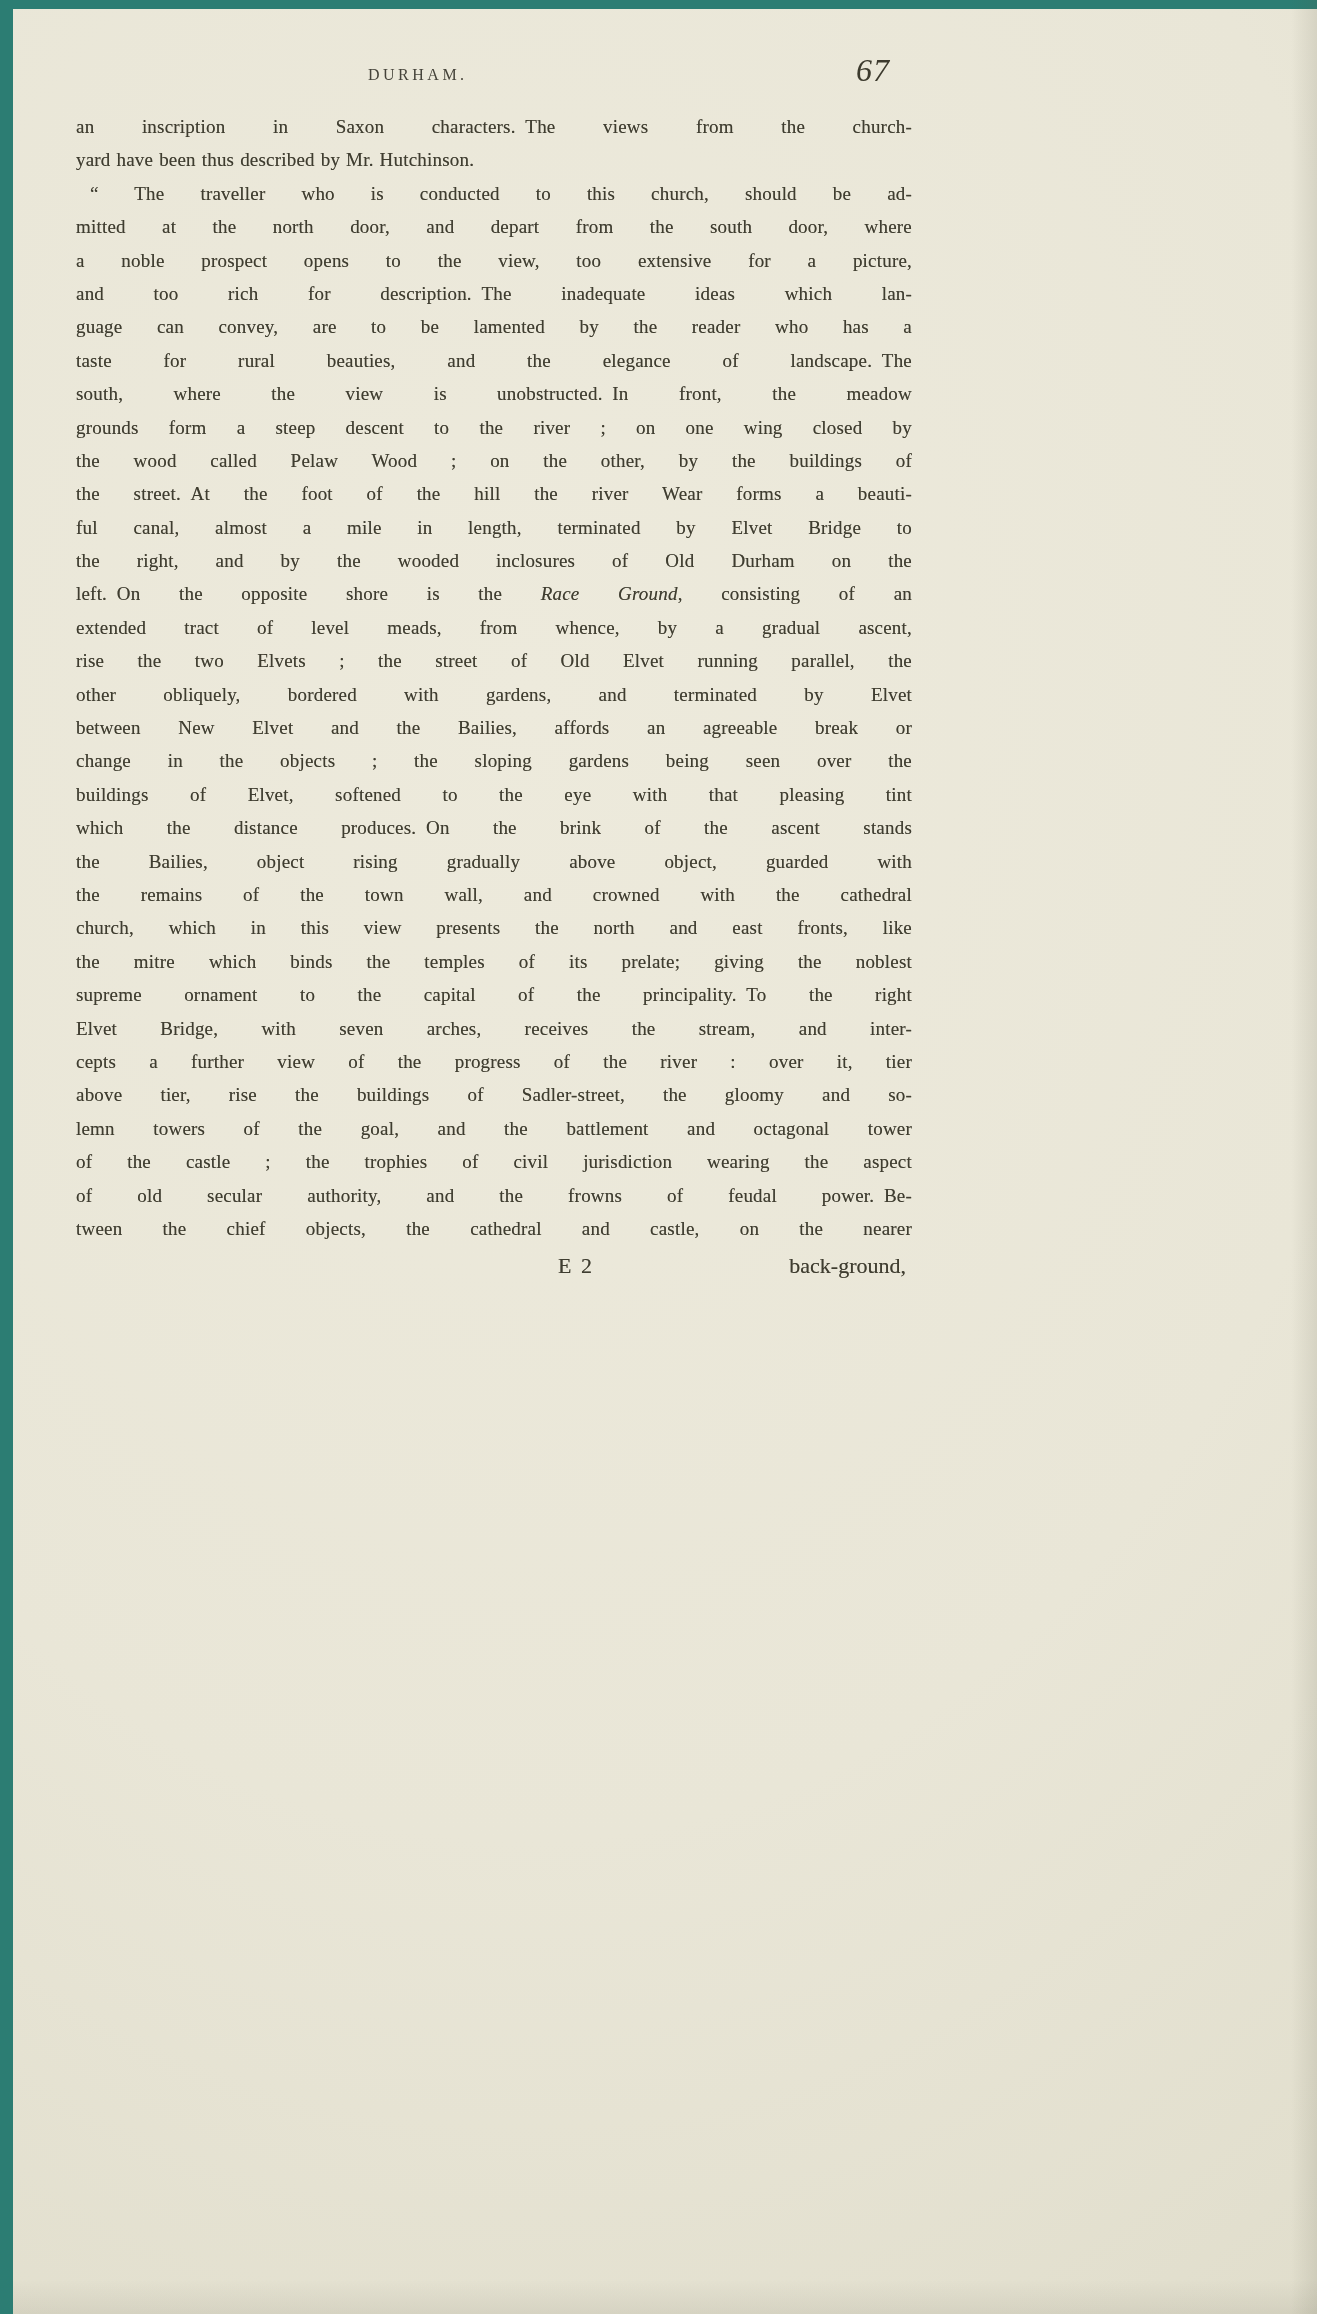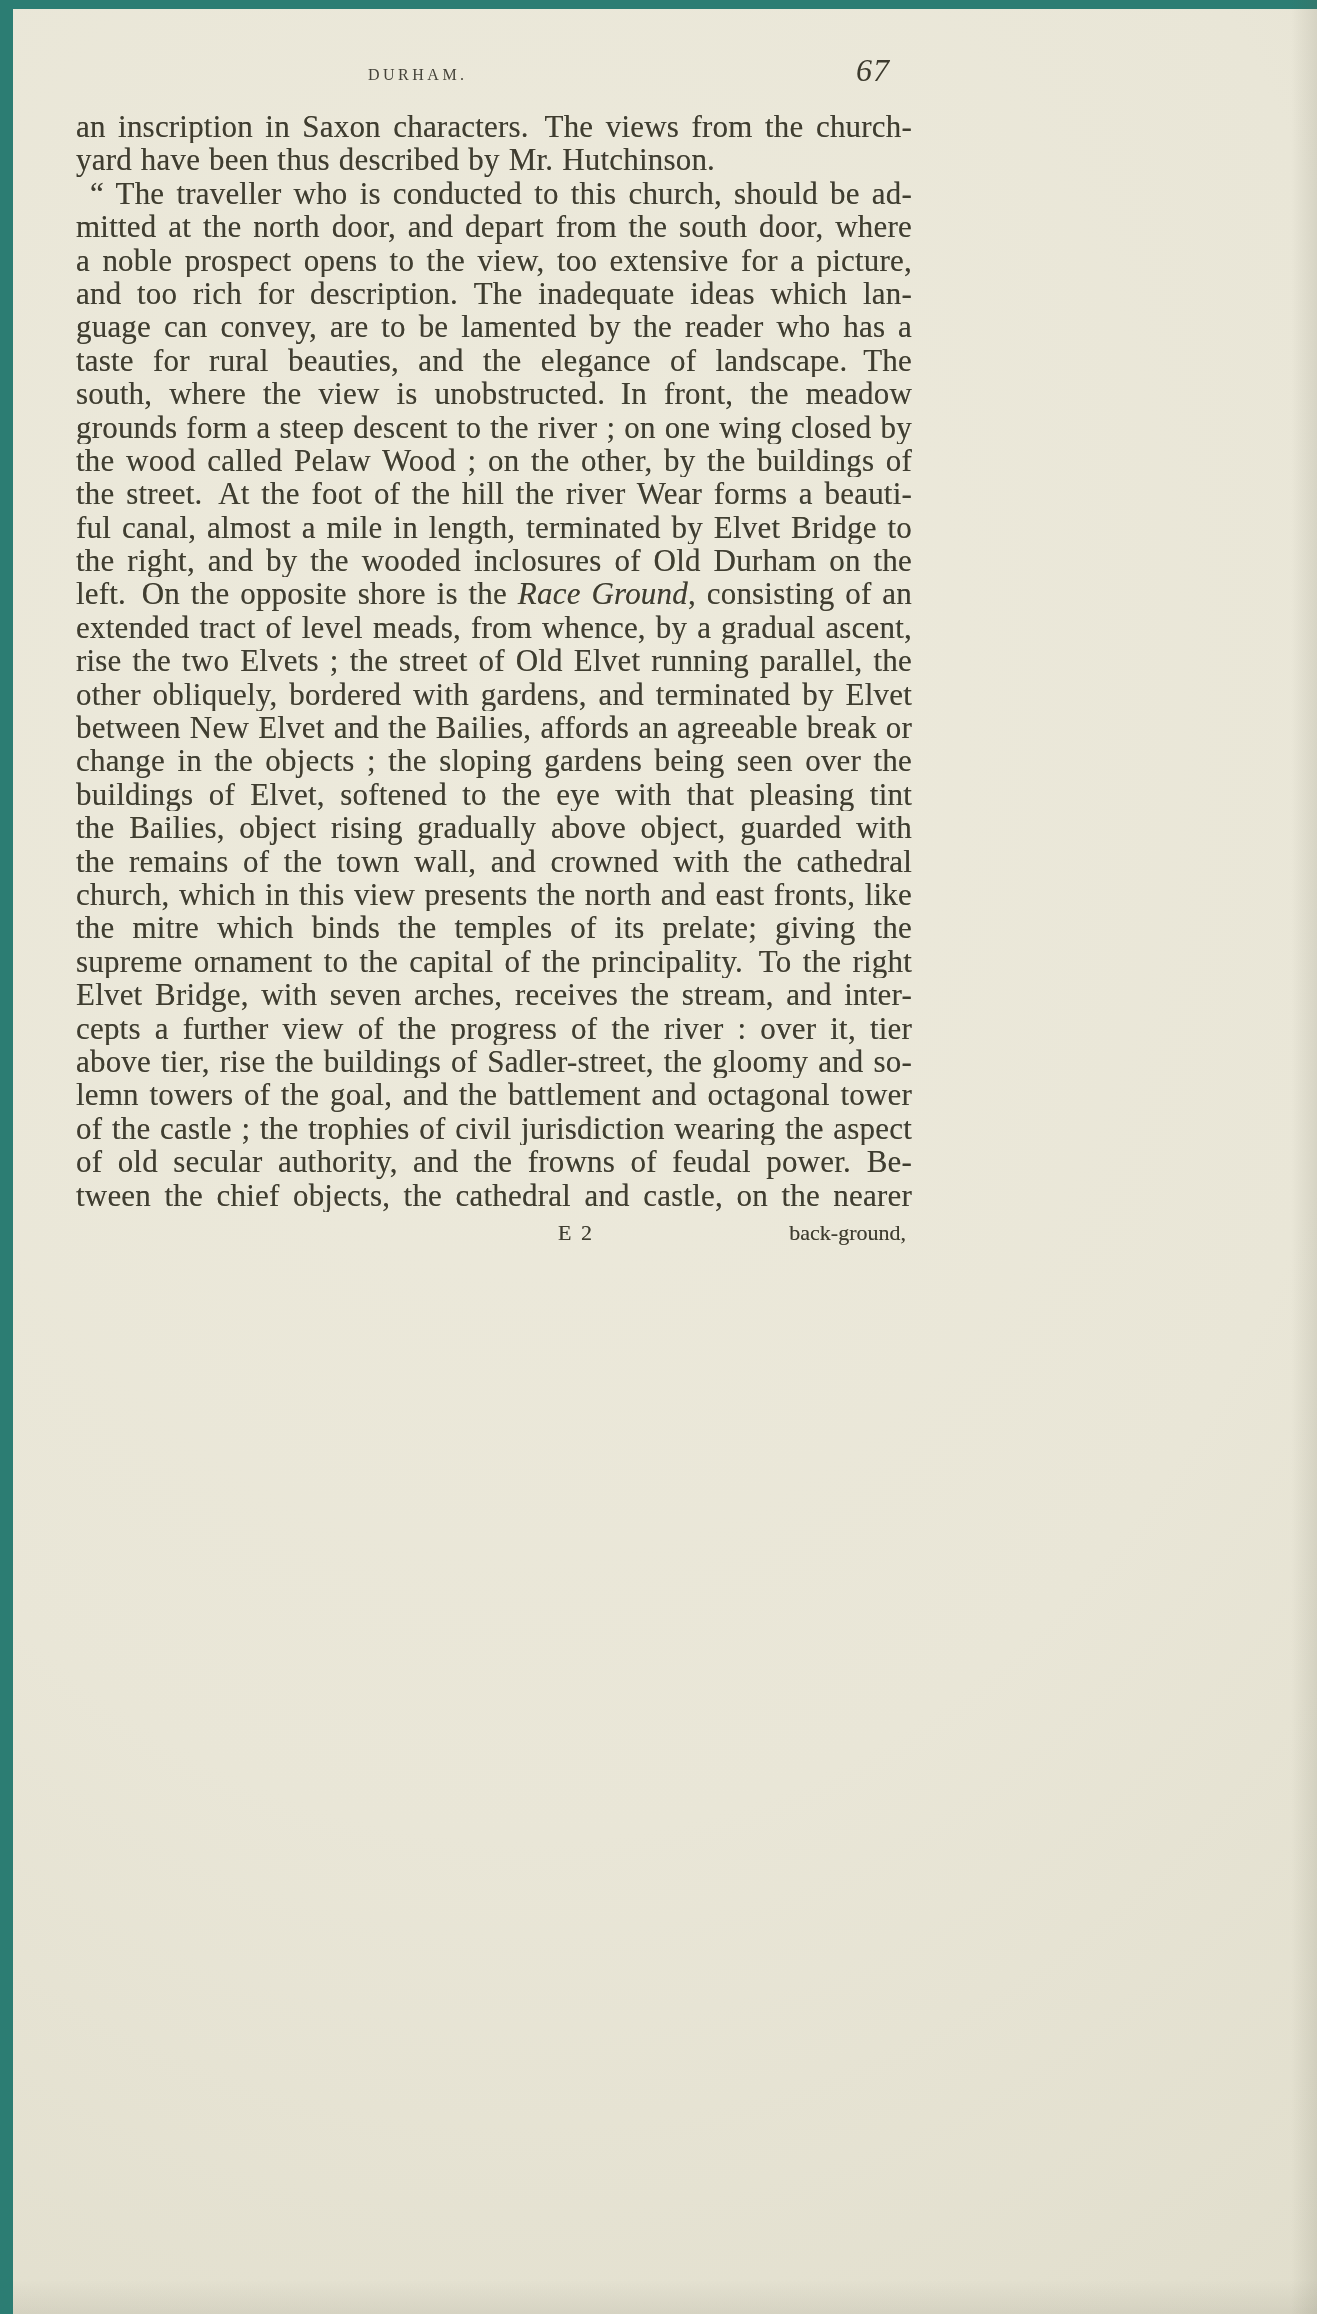--- a/index.html
+++ b/index.html
@@ -54,21 +54,21 @@
     position:absolute;right:22px;top:-4px;
     font-size:32px;font-style:italic;
     letter-spacing:1px;
     color:#3c3a2d;
   }
   .body{
     margin-top:6px;
   }
   .line{
     height:33.4px;line-height:33.4px;
-    font-size:31px;
+    font-size:19px;
     letter-spacing:0.2px;
     word-spacing:1px;
     text-align:justify;
     text-align-last:justify;
     white-space:normal;
     overflow:hidden;
     text-shadow:0 0 0.5px rgba(63,61,48,0.55);
   }
   .line.nj{
     text-align:left;
@@ -114,20 +114,21 @@
         <div class="line"><span>the street. At the foot of the hill the river Wear forms a beauti-</span></div>
         <div class="line"><span>ful canal, almost a mile in length, terminated by Elvet Bridge to</span></div>
         <div class="line"><span>the right, and by the wooded inclosures of Old Durham on the</span></div>
         <div class="line"><span>left. On the opposite shore is the </span><span class="it">Race Ground</span><span>, consisting of an</span></div>
         <div class="line"><span>extended tract of level meads, from whence, by a gradual ascent,</span></div>
         <div class="line"><span>rise the two Elvets ; the street of Old Elvet running parallel, the</span></div>
         <div class="line"><span>other obliquely, bordered with gardens, and terminated by Elvet</span></div>
         <div class="line"><span>between New Elvet and the Bailies, affords an agreeable break or</span></div>
         <div class="line"><span>change in the objects ; the sloping gardens being seen over the</span></div>
         <div class="line"><span>buildings of Elvet, softened to the eye with that pleasing tint</span></div>
+        <div class="line"><span>which the distance produces. On the brink of the ascent stands</span></div>
         <div class="line"><span>the Bailies, object rising gradually above object, guarded with</span></div>
         <div class="line"><span>the remains of the town wall, and crowned with the cathedral</span></div>
         <div class="line"><span>church, which in this view presents the north and east fronts, like</span></div>
         <div class="line"><span>the mitre which binds the temples of its prelate; giving the noblest</span></div>
         <div class="line"><span>supreme ornament to the capital of the principality. To the right</span></div>
         <div class="line"><span>Elvet Bridge, with seven arches, receives the stream, and inter-</span></div>
         <div class="line"><span>cepts a further view of the progress of the river : over it, tier</span></div>
         <div class="line"><span>above tier, rise the buildings of Sadler-street, the gloomy and so-</span></div>
         <div class="line"><span>lemn towers of the goal, and the battlement and octagonal tower</span></div>
         <div class="line"><span>of the castle ; the trophies of civil jurisdiction wearing the aspect</span></div>

